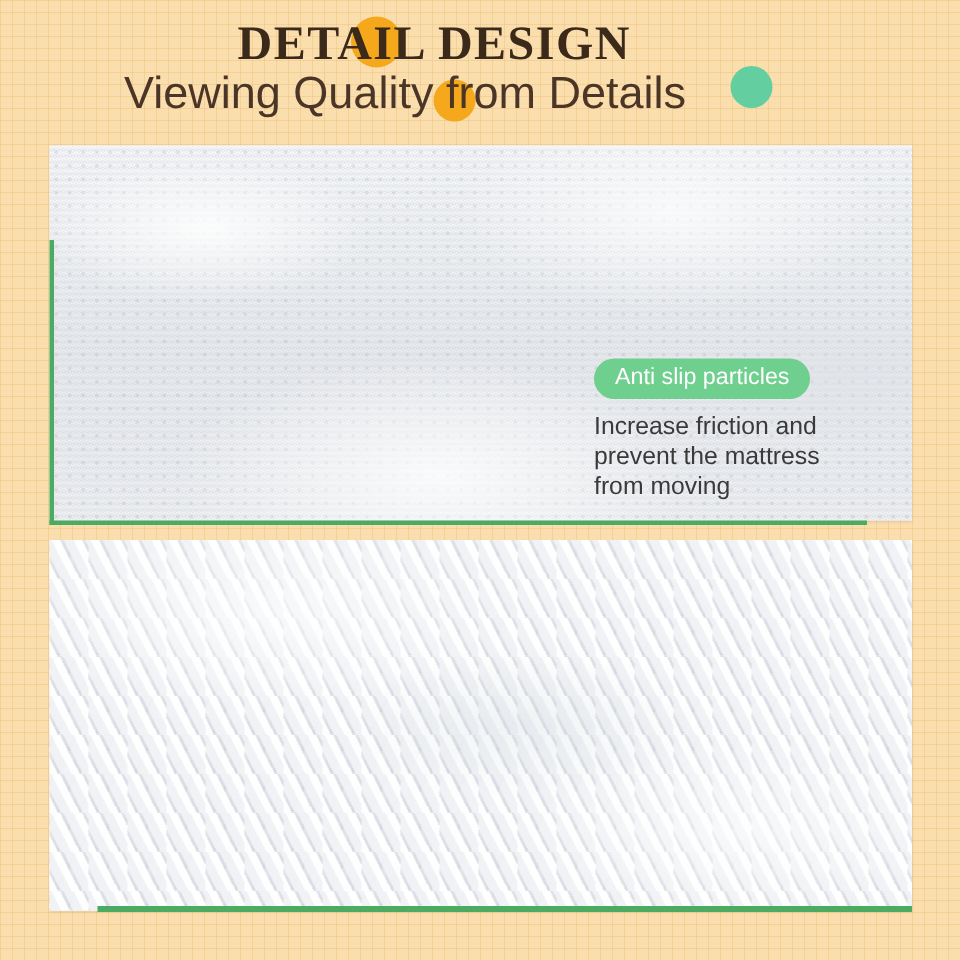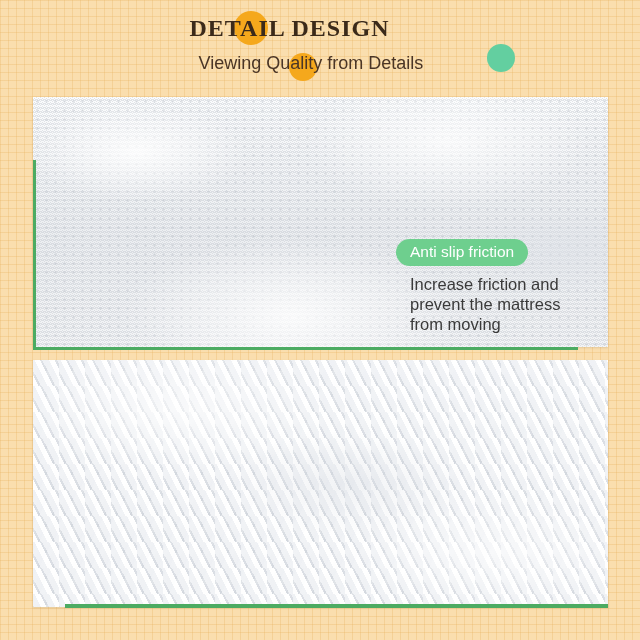--- a/index.html
+++ b/index.html
@@ -59,39 +59,38 @@
   }
 
   #title {
     position: absolute;
     left: 0; top: 10px;
     width: 579px;
     text-align: center;
     z-index: 2;
     font-family: "Liberation Serif", serif;
     font-weight: bold;
-    font-size: 24px;
+    font-size: 32px;
     letter-spacing: 1.0px;
     color: #3b2a1a;
     line-height: 36px;
     white-space: nowrap;
   }
   #subtitle {
     position: absolute;
     left: 0; top: 48px;
     width: 540px;
     text-align: center;
     z-index: 2;
     font-family: "Liberation Sans", sans-serif;
     font-weight: normal;
-    font-size: 18px;
+    font-size: 30px;
     color: #4a3526;
     line-height: 30px;
     white-space: nowrap;
-    margin-left: 41px;
   }
 
   
   .photo {
     position: absolute;
     overflow: hidden;
   }
 
   
   .accent-bar {
@@ -209,21 +208,20 @@
     white-space: nowrap;
   }
 
   .callout-body {
     margin-top: 8px;
     font-size: 16.5px;
     line-height: 20px;
     color: #3a3a3a;
     font-family: "Liberation Sans", sans-serif;
     white-space: pre-line;
-    margin-left: 14px;
   }
 </style>
 </head>
 <body>
 
 <div id="canvas">
 
   <div id="header">
     <div class="deco-dot" id="dot-title"></div>
     <div class="deco-dot" id="dot-sub"></div>
@@ -232,21 +230,21 @@
     <div id="title">DETAIL DESIGN</div>
 
     <div id="subtitle">Viewing Quality from Details</div>
   </div>
 
   <div class="photo" id="photo1"></div>
   <div class="accent-bar" id="photo1-accent-left"></div>
   <div class="accent-bar" id="photo1-accent-bottom"></div>
 
   <div class="callout" id="callout1">
-    <div class="badge">Anti slip friction</div>
+    <div class="badge">Anti slip particles</div>
     <div class="callout-body">Increase friction and
 prevent the mattress
 from moving</div>
   </div>
 
   <div class="photo" id="photo2"></div>
   <div class="accent-bar" id="photo2-accent-bottom"></div>
 
 
 </div>

